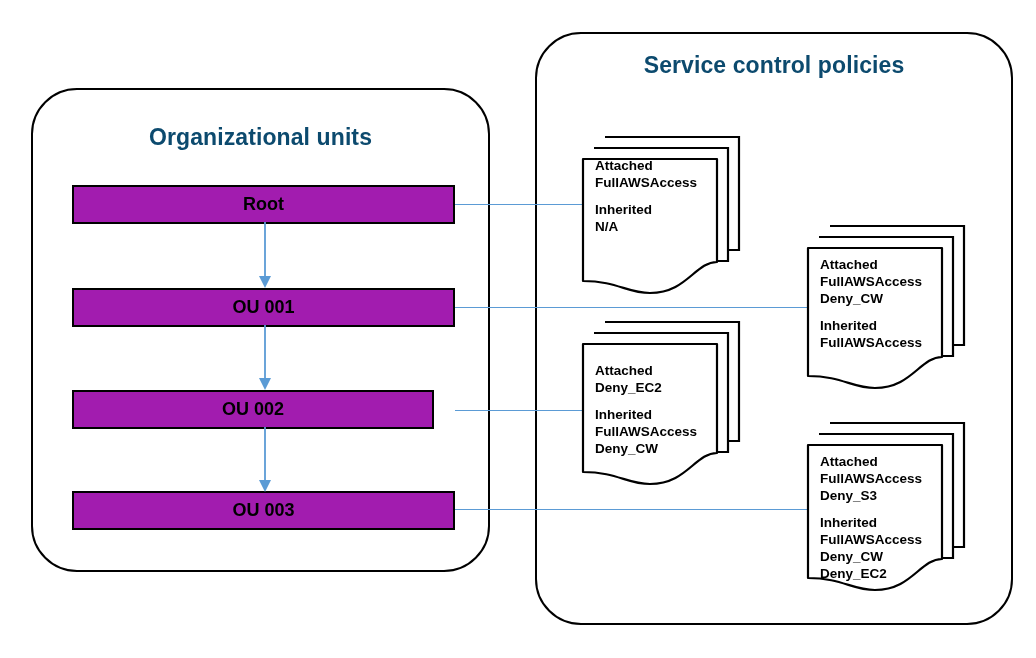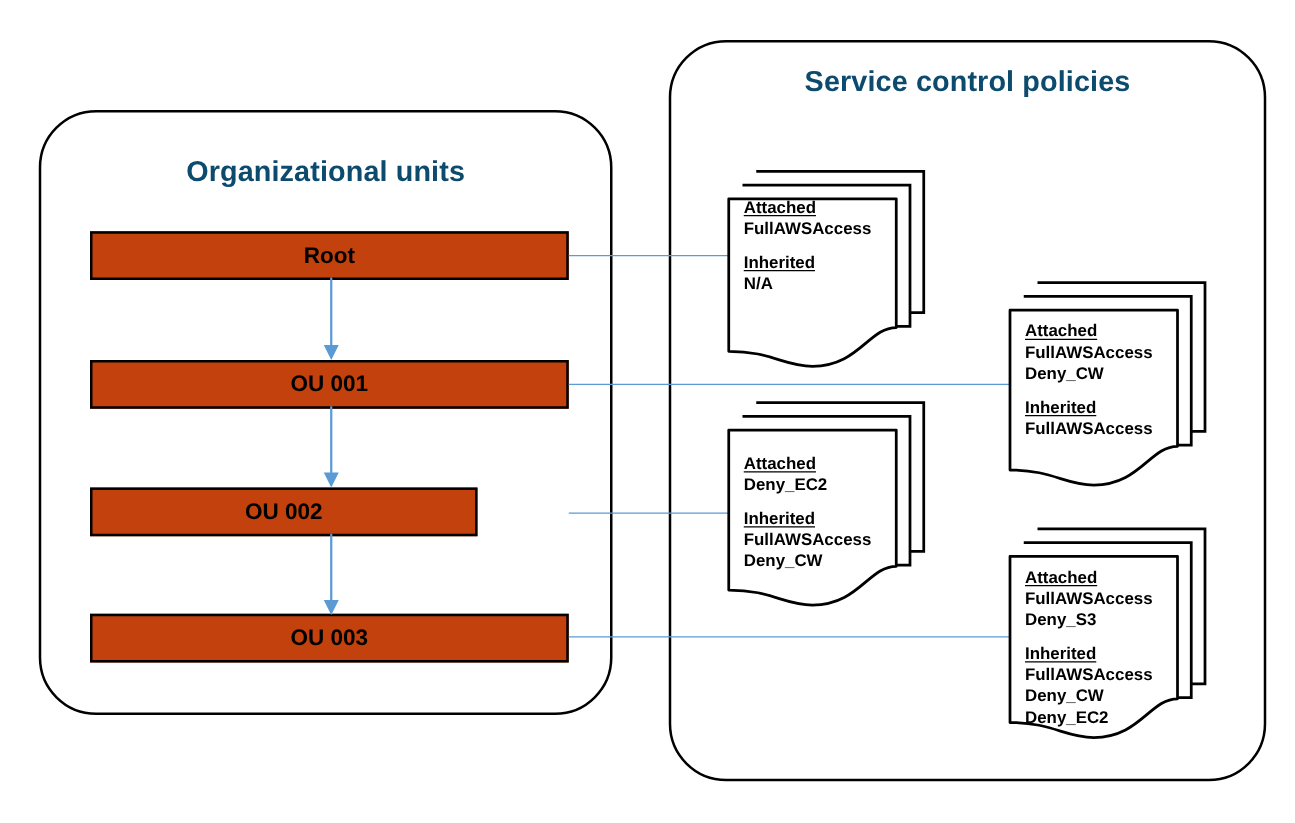--- a/index.html
+++ b/index.html
@@ -35,21 +35,21 @@
     font-size: 23px;
     letter-spacing: 0.1px;
     color: #0c4a6e;
     white-space: nowrap;
   }
 
   
   .ou-box {
     position: absolute;
     border: 2.5px solid #000000;
-    background: #c2410c;
+    background: #a21caf;
     box-sizing: border-box;
     display: flex;
     align-items: center;
     justify-content: center;
     font-weight: bold;
     font-size: 18px;
     color: #000000;
   }
 
   
@@ -77,21 +77,20 @@
   }
   .policy-text {
     position: absolute;
     font-size: 13.5px;
     line-height: 17px;
     color: #000000;
     white-space: nowrap;
   }
   .policy-heading {
     font-weight: bold;
-    text-decoration: underline;
     text-underline-offset: 2px;
   }
   .policy-item {
     font-weight: bold;
   }
   .policy-gap {
     height: 10px;
   }
 </style>
 </head>
@@ -104,21 +103,21 @@
   <div class="group-title" style="left:31px; top:124px; width:459px;">Organizational units</div>
 
   <div class="ou-box" style="left:72px; top:185px; width:383px; height:39px;">
     <span>Root</span>
   </div>
 
   <div class="ou-box" style="left:72px; top:288px; width:383px; height:39px;justify-content:center;">
     <span>OU 001</span>
   </div>
 
-  <div class="ou-box" style="left:72px; top:390px; width:310px; height:39px;">
+  <div class="ou-box" style="left:72px; top:390px; width:362px; height:39px;">
     <span>OU 002</span>
   </div>
 
   <div class="ou-box" style="left:72px; top:491px; width:383px; height:39px;">
     <span>OU 003</span>
   </div>
 
   <svg class="ou-arrow" style="left:255px; top:222px;" width="20" height="68">
     <line x1="10" y1="0" x2="10" y2="55" stroke="#5B9BD5" stroke-width="1.8"></line>
     <polygon points="4,54 16,54 10,66" fill="#5B9BD5"></polygon>

